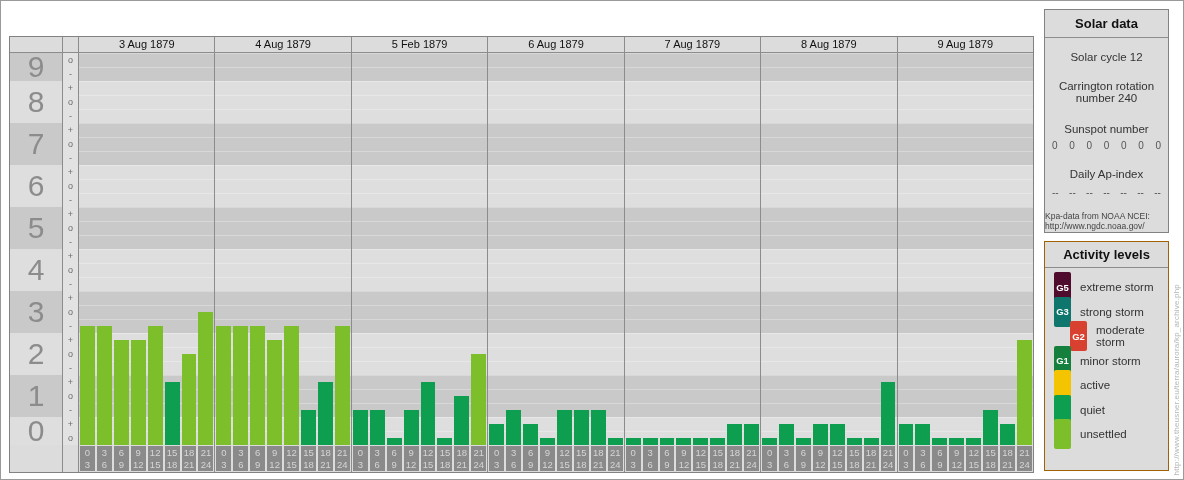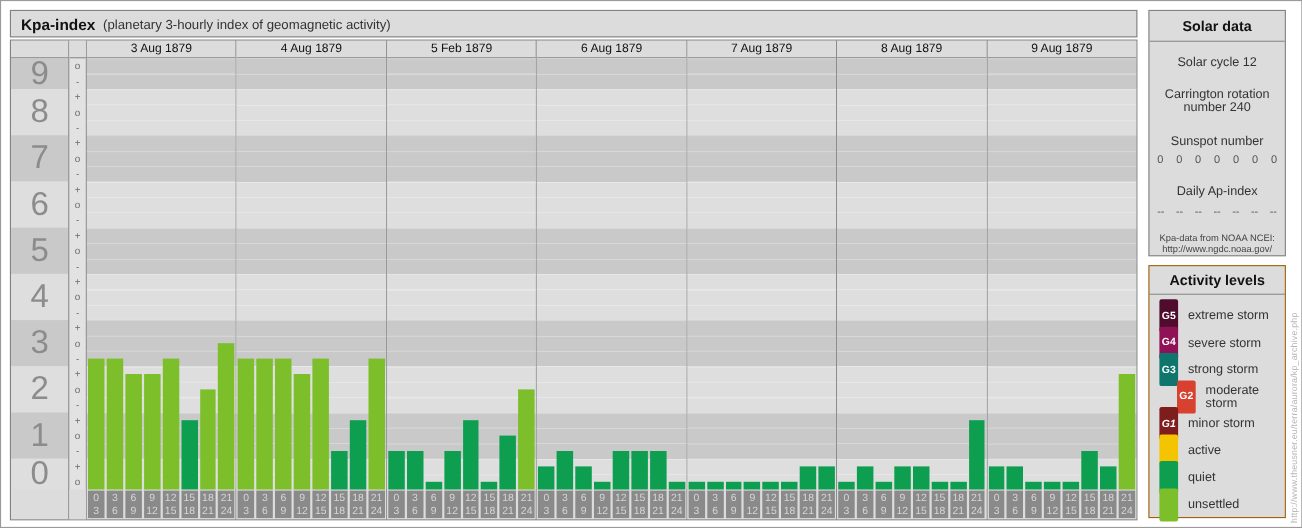--- a/index.html
+++ b/index.html
@@ -50,44 +50,40 @@
   .hour-box{flex:1;margin:1px;background:#8a8a8a;color:#d6d6d6;font-size:9.5px;line-height:12px;
     text-align:center;padding-top:1px;box-sizing:border-box;}
 
   
   .solar-panel{position:absolute;left:1043px;top:8px;width:125px;height:224px;box-sizing:border-box;
     border:1px solid #828282;background:#dcdcdc;}
   .panel-header{height:28px;box-sizing:border-box;border-bottom:1px solid #8c8c8c;display:flex;
     align-items:center;justify-content:center;font-size:13px;font-weight:bold;color:#111;}
   .solar-line{text-align:center;font-size:11.5px;color:#333;}
   .vals-row{display:flex;justify-content:space-between;padding:0 7px;font-size:10px;color:#555;}
-  .source-line{text-align:center;font-size:8.5px;color:#444;}
+  .source-line{font-size:8.5px;color:#444;}
 
   
   .legend-panel{position:absolute;left:1043px;top:240px;width:125px;height:230px;box-sizing:border-box;
     border:1px solid #a16207;background:#dcdcdc;}
   .legend-items{padding-top:7px;}
   .legend-row{display:flex;align-items:center;height:24.5px;padding-left:9px;}
   .swatch{width:17px;height:30px;border-radius:2px;display:flex;align-items:center;justify-content:center;
     font-size:9.5px;font-weight:bold;color:#fff;flex:0 0 17px;}
   .legend-label{margin-left:9px;font-size:11.5px;color:#333;}
 
   
   .watermark{position:absolute;right:2px;bottom:4px;writing-mode:vertical-rl;transform:rotate(180deg);
     font-size:8px;color:#b5b5b5;letter-spacing:0.2px;}
 </style>
 </head>
 <body>
 
 <div id="stage">
 
-  <div class="title-bar">
-    <span class="t-main">Kpa-index</span>
-    <span class="t-sub">(planetary 3-hourly index of geomagnetic activity)</span>
-  </div>
 
   <div class="chart-panel">
     <div class="axis-numbers">
       <div class="hdr-spacer"></div>
       <div id="numCells" style="display:flex;flex-direction:column;">
           <div class="num-cell num-dark" style="height: 28px;">9</div>
           <div class="num-cell num-light" style="height: 42px;">8</div>
           <div class="num-cell num-dark" style="height: 42px;">7</div>
           <div class="num-cell num-light" style="height: 42px;">6</div>
           <div class="num-cell num-dark" style="height: 42px;">5</div>
@@ -608,33 +604,29 @@
   </div>
 
   <div class="legend-panel">
     <div class="panel-header" style="height:26px;">Activity levels</div>
     <div class="legend-items" id="legendItems">
         <div class="legend-row">
           <div class="swatch" style="background: rgb(79, 12, 44);">G5</div>
           <div class="legend-label">extreme storm</div>
         </div>
         <div class="legend-row">
-          <div class="swatch" style="background: rgb(143, 17, 86);">G4</div>
-          <div class="legend-label">severe storm</div>
-        </div>
-        <div class="legend-row">
           <div class="swatch" style="background: #0f766e;">G3</div>
           <div class="legend-label">strong storm</div>
         </div>
         <div class="legend-row">
           <div class="swatch" style="background: rgb(216, 64, 47); margin-left: 16px;">G2</div>
           <div class="legend-label">moderate storm</div>
         </div>
         <div class="legend-row">
-          <div class="swatch" style="background: #7f1d1d; font-style: italic;">G1</div>
+          <div class="swatch" style="background: #15803d;">G1</div>
           <div class="legend-label">minor storm</div>
         </div>
         <div class="legend-row">
           <div class="swatch" style="background: rgb(245, 196, 0);"></div>
           <div class="legend-label">active</div>
         </div>
         <div class="legend-row">
           <div class="swatch" style="background: rgb(13, 158, 79);"></div>
           <div class="legend-label">quiet</div>
         </div>

